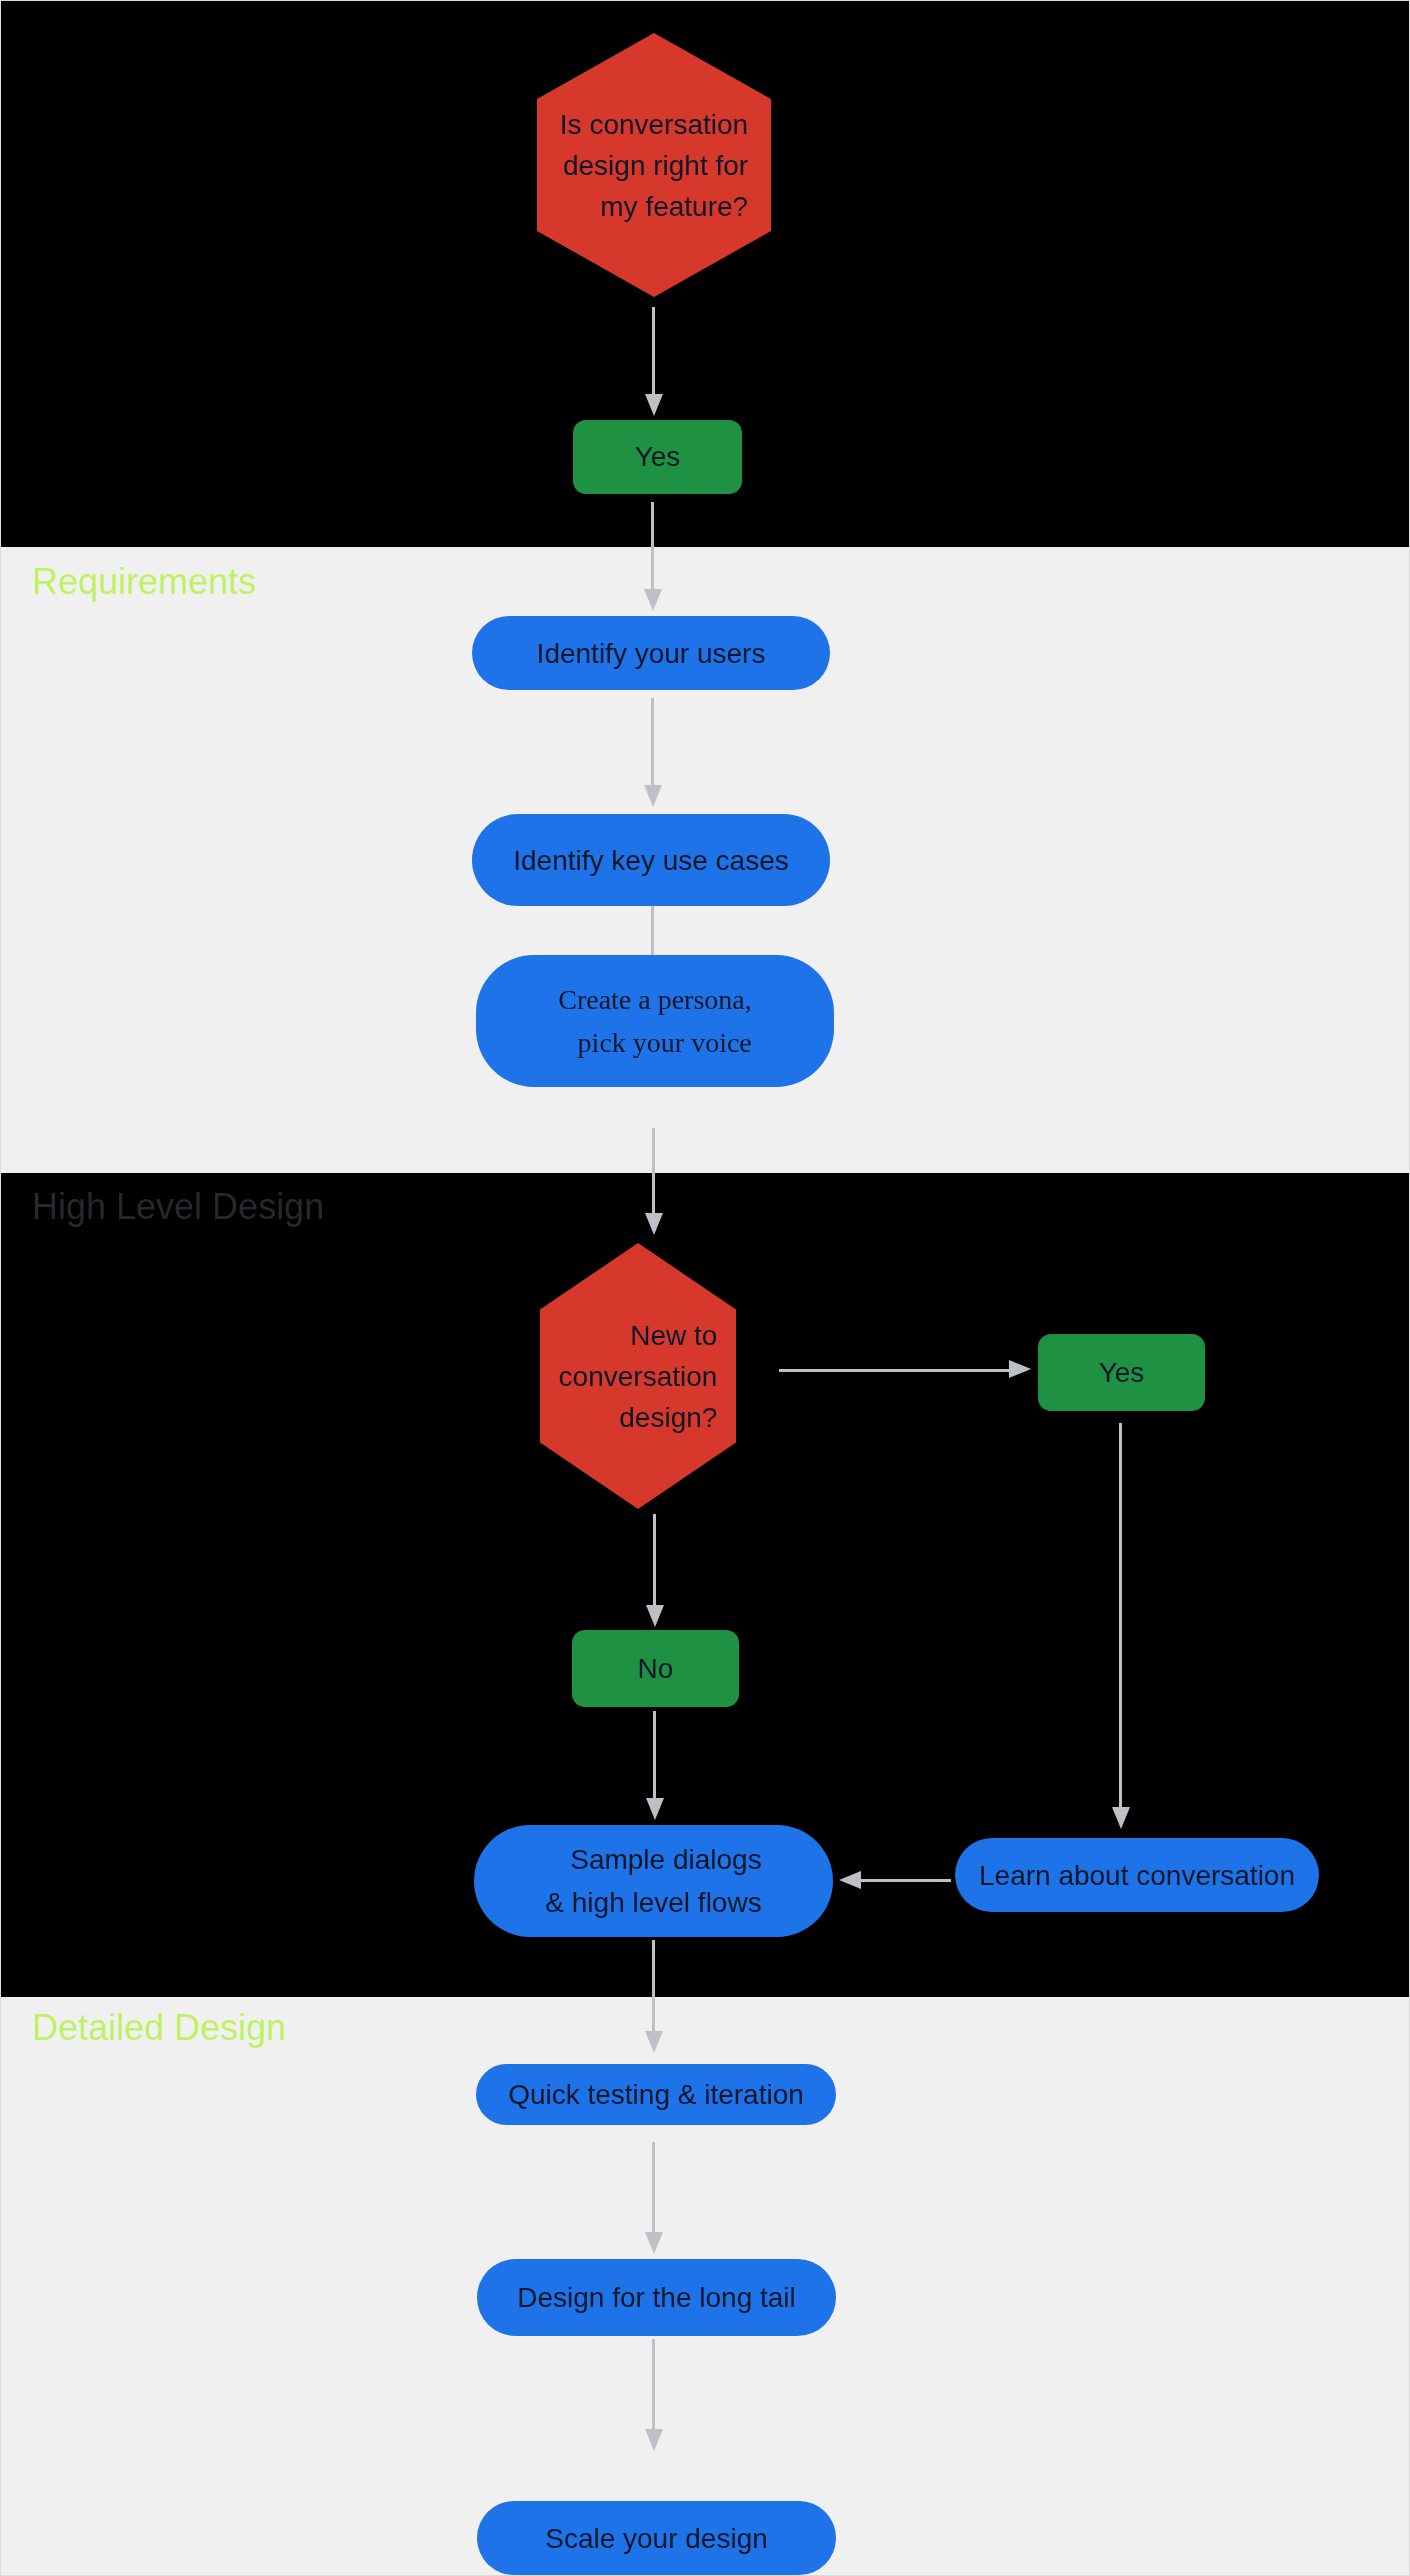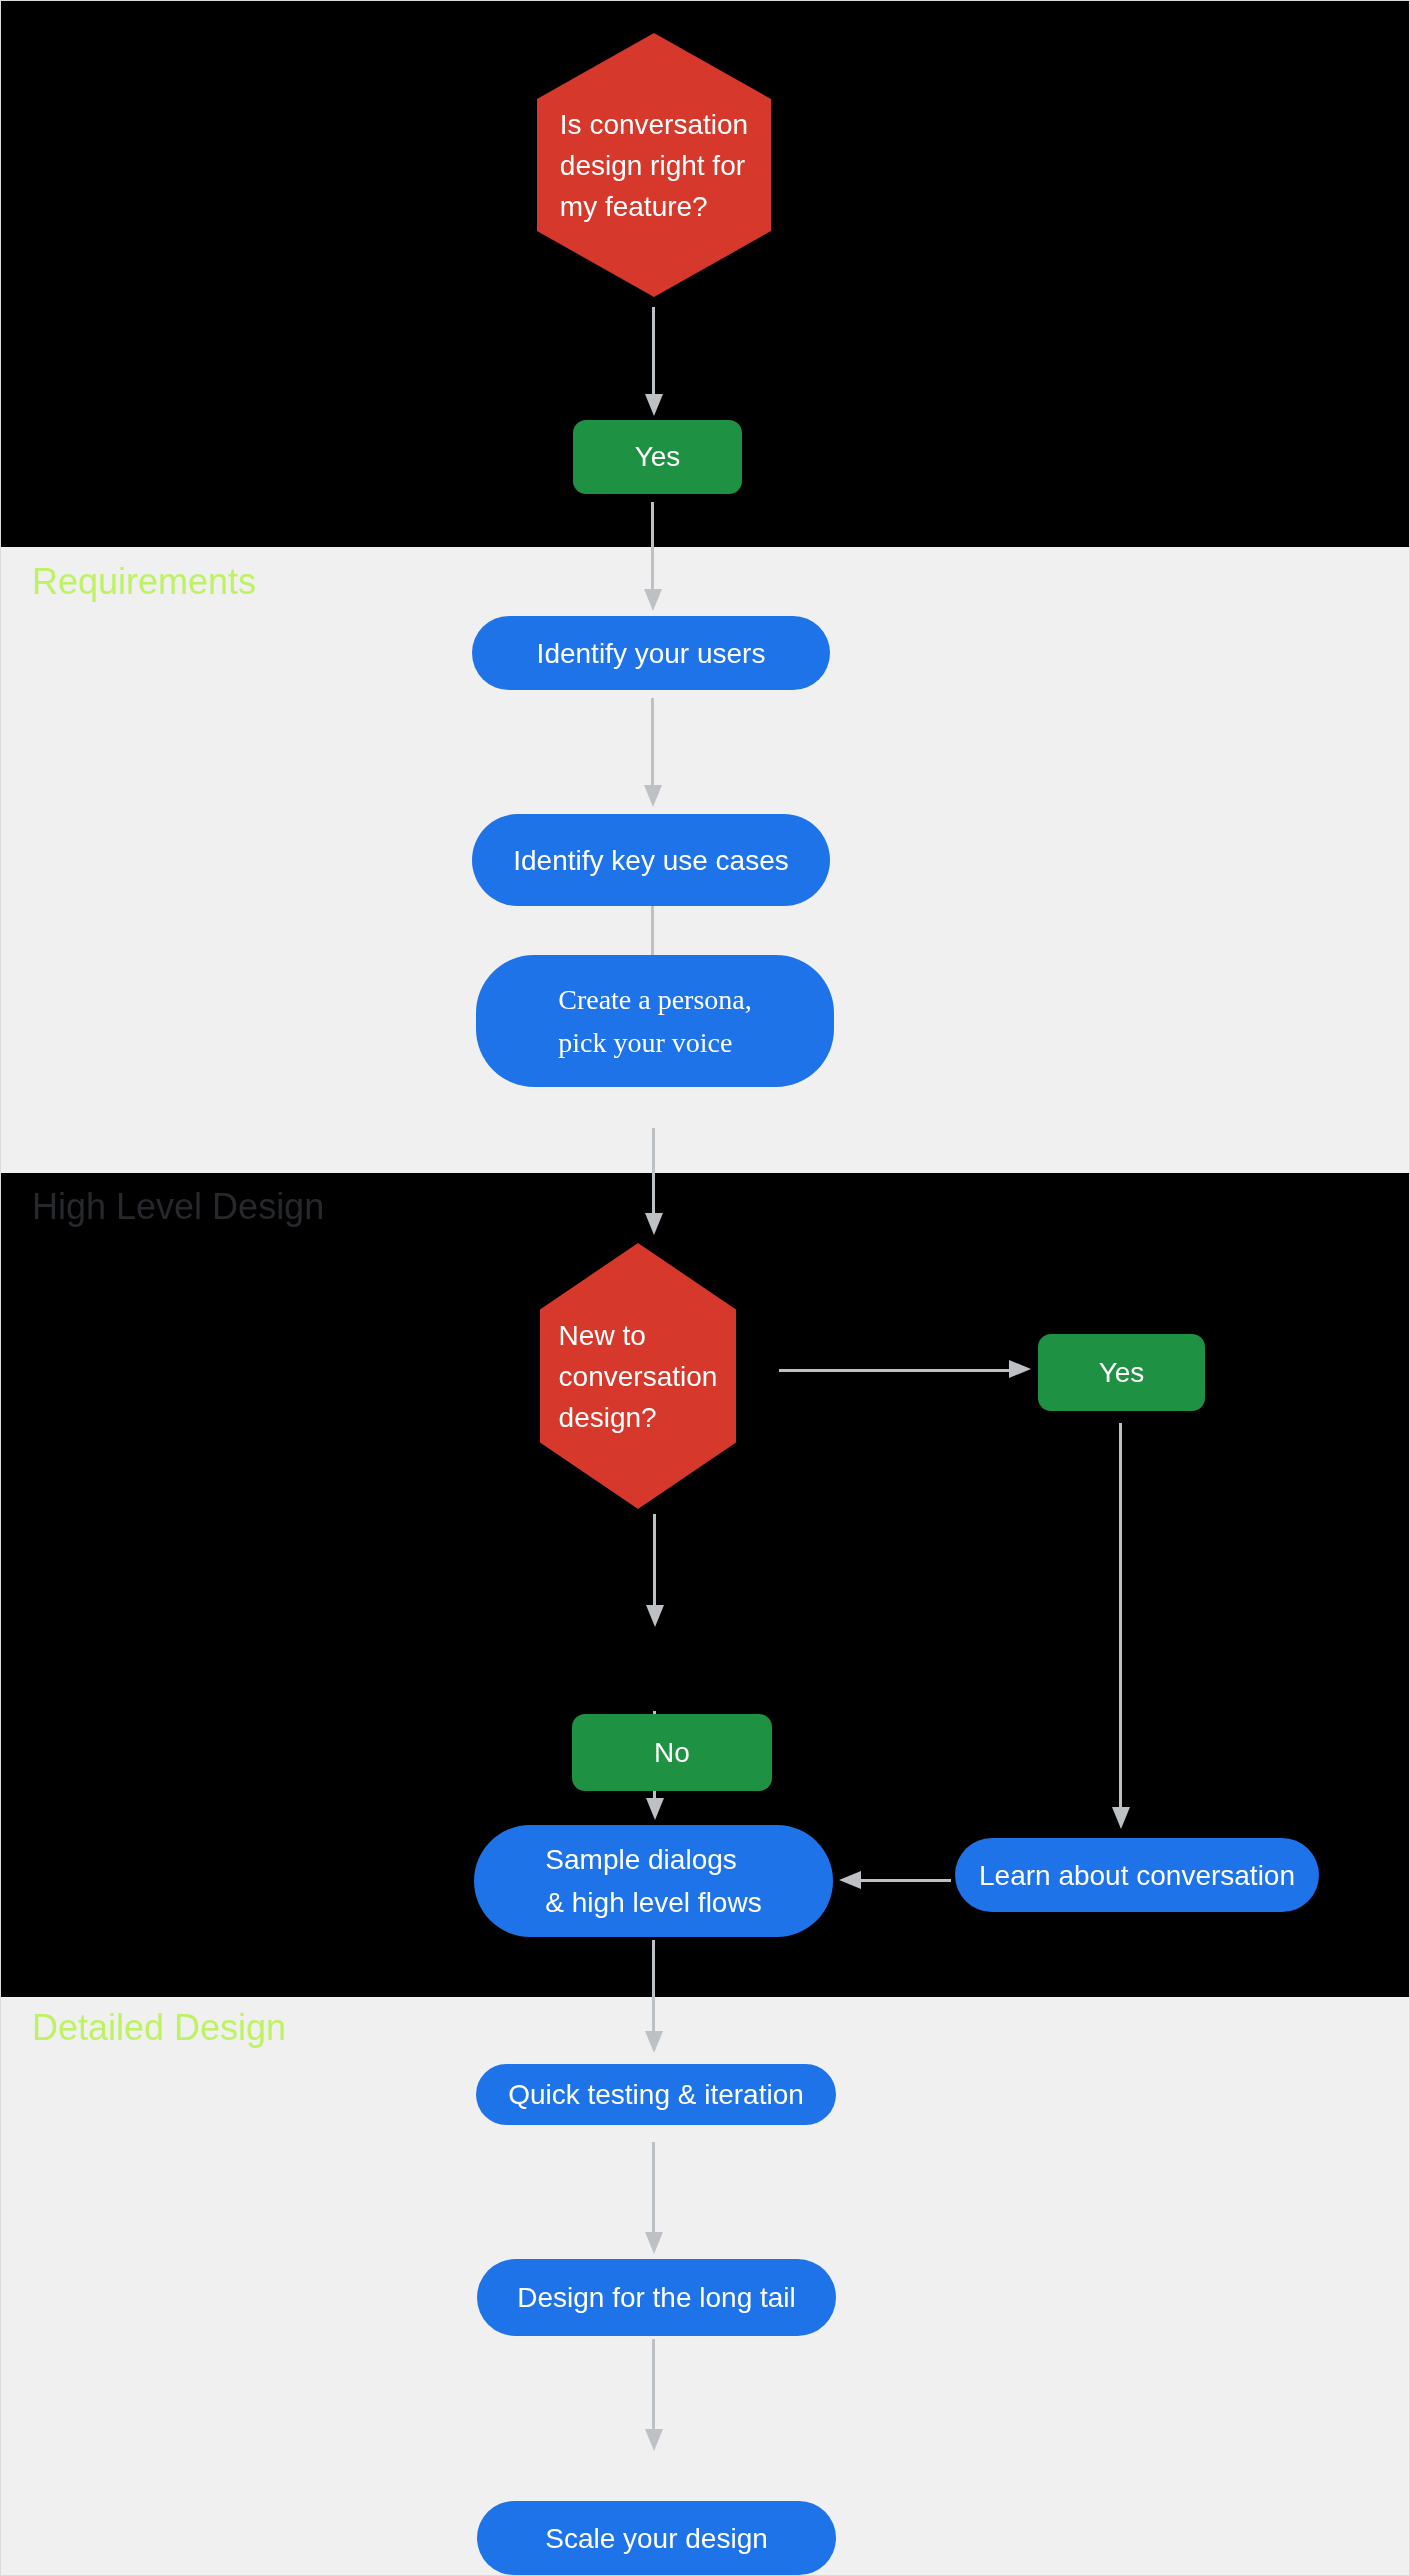--- a/index.html
+++ b/index.html
@@ -24,36 +24,36 @@
     font-size:36px;line-height:43px;font-weight:400;
     color:#bef264;white-space:nowrap;
   }
   #lbl-req{top:559px;}
   #lbl-hld{top:1184px;color:#26282D;} 
   #lbl-dd {top:2005px;}
 
   
   .node{
     position:absolute;display:flex;align-items:center;justify-content:center;
-    text-align:left;color:#ffffff;font-weight:500;font-size:28px;
+    text-align:right;color:#0f172a;font-weight:500;font-size:28px;
     white-space:pre-line;cursor:pointer;
   }
   .hex{background:#D6392B;line-height:41px;
     clip-path:polygon(50% 0%,100% 25%,100% 75%,50% 100%,0% 75%,0% 25%);}
   .answer{background:#1E9142;border-radius:13px;}
   .pill{background:#1E73E8;border-radius:58px;line-height:43px;}
 
   #hex1        {left:536px;top:32px;  width:234px;height:264px;}
   #btn-yes1    {left:572px;top:419px; width:169px;height:74px;}
   #pill-users  {left:471px;top:615px; width:358px;height:74px;}
   #pill-cases  {left:471px;top:813px; width:358px;height:92px;}
   #pill-persona{left:475px;top:954px;width:358px;height:132px;font-family:Liberation Serif, serif;}
   #hex2        {left:539px;top:1242px;width:196px;height:266px;}
   #btn-yes2    {left:1037px;top:1333px;width:167px;height:77px;}
-  #btn-no      {left:571px;top:1713px;width:200px;height:77px;}
+  #btn-no      {left:571px;top:1629px;width:167px;height:77px;}
   #pill-sample {left:473px;top:1824px;width:359px;height:112px;}
   #pill-learn  {left:954px;top:1837px;width:364px;height:74px;}
   #pill-quick  {left:475px;top:2063px;width:360px;height:61px;}
   #pill-tail   {left:476px;top:2258px;width:359px;height:77px;}
   #pill-scale  {left:476px;top:2456px;width:359px;height:74px;margin-top:44px;}
 
   
   .al{position:absolute;background:#BDC1C6;}            
   .ah{position:absolute;width:0;height:0;}              
   .ah.down {border-left:9.3px solid transparent;border-right:9.3px solid transparent;border-top:22px solid #BDC1C6;}

